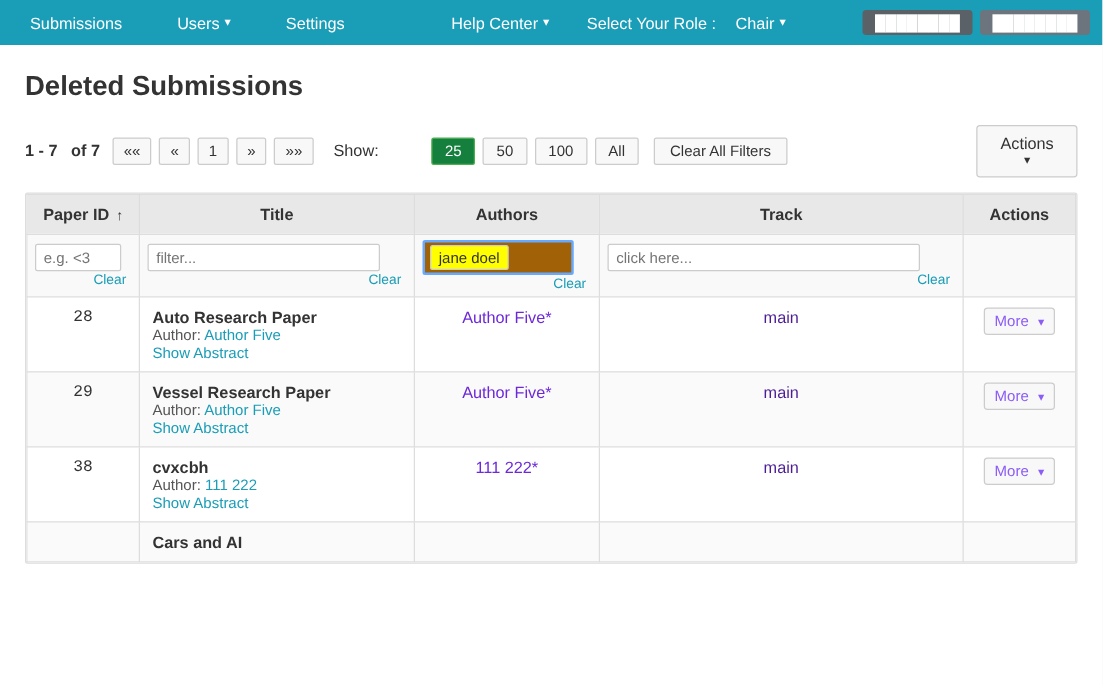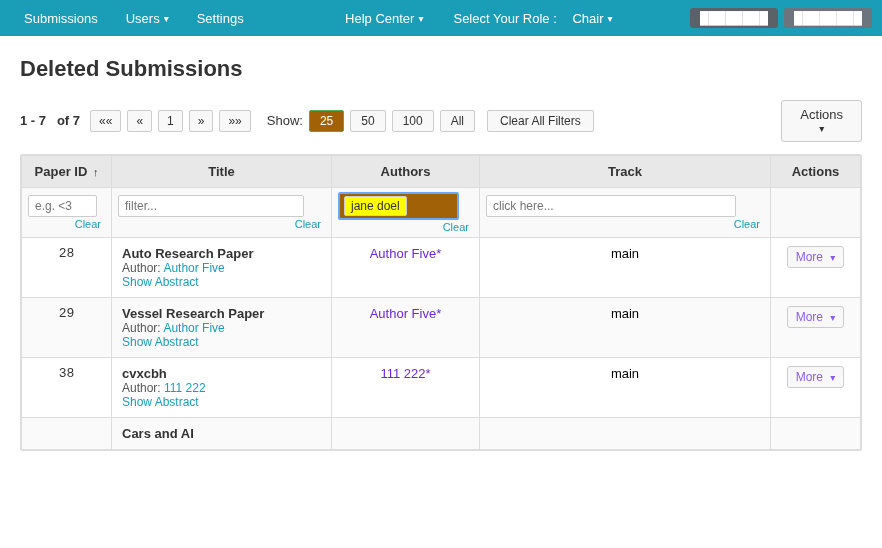--- a/index.html
+++ b/index.html
@@ -6,21 +6,21 @@
     body { font-family: Arial, sans-serif; font-size: 13px; background: #f5f5f5; color: #333; }
 
     
     .navbar {
       background: #1a9db7;
       display: flex;
       align-items: center;
       height: 36px;
       padding: 0 10px;
     }
-    .navbar-left { display: flex; align-items: center; gap: 0; }
+    .navbar-left { display: flex; align-items: center; gap: 16px; }
     .nav-item {
       color: #fff;
       padding: 0 14px;
       height: 36px;
       display: flex;
       align-items: center;
       cursor: pointer;
       font-size: 13px;
       text-decoration: none;
     }
@@ -81,21 +81,21 @@
     .show-label { font-size: 13px; color: #333; margin-left: 10px; }
     .show-btn {
       border: 1px solid #ccc;
       background: #f8f8f8;
       color: #333;
       padding: 3px 10px;
       cursor: pointer;
       border-radius: 2px;
       font-size: 12px;
     }
-    .show-btn.active { background: #a16207; color: #fff; border-color: #4cae4c; }
+    .show-btn.active { background: #15803d; color: #fff; border-color: #4cae4c; margin-left: 36px; }
     .clear-filters-btn {
       border: 1px solid #ccc;
       background: #f8f8f8;
       color: #333;
       padding: 3px 12px;
       cursor: pointer;
       border-radius: 2px;
       font-size: 12px;
       margin-left: 6px;
     }
@@ -190,21 +190,21 @@
       vertical-align: top;
     }
     tbody tr.data-row:nth-child(even) td { background: #fafafa; }
     .paper-id-cell { text-align: center; font-size: 13px; font-family: Liberation Mono, monospace; }
     .title-cell { }
     .paper-title { font-weight: bold; font-size: 13px; color: #333; }
     .paper-author { font-size: 12px; color: #555; }
     .paper-author span { color: #1a9db7; }
     .show-abstract-link { font-size: 12px; color: #1a9db7; cursor: pointer; }
     .authors-cell { text-align: center; font-size: 13px; color: #6d28d9; }
-    .track-cell { text-align: center; font-size: 13px; color: #000000; }
+    .track-cell { text-align: center; font-size: 13px; color: #4c1d95; }
     .actions-cell { text-align: center; }
     .more-btn {
       border: 1px solid #ccc;
       background: #f8f8f8;
       color: #8b5cf6;
       padding: 3px 8px;
       cursor: pointer;
       border-radius: 3px;
       font-size: 12px;
     }

